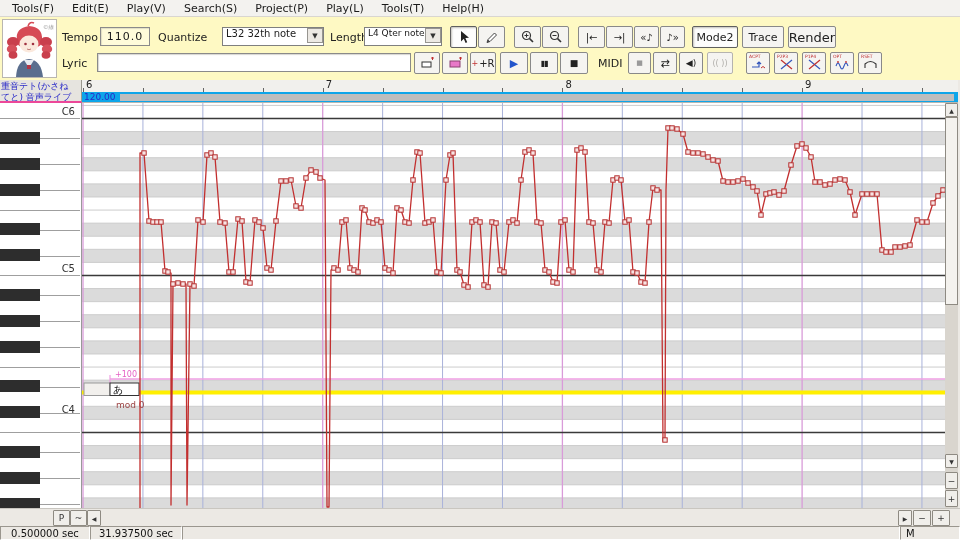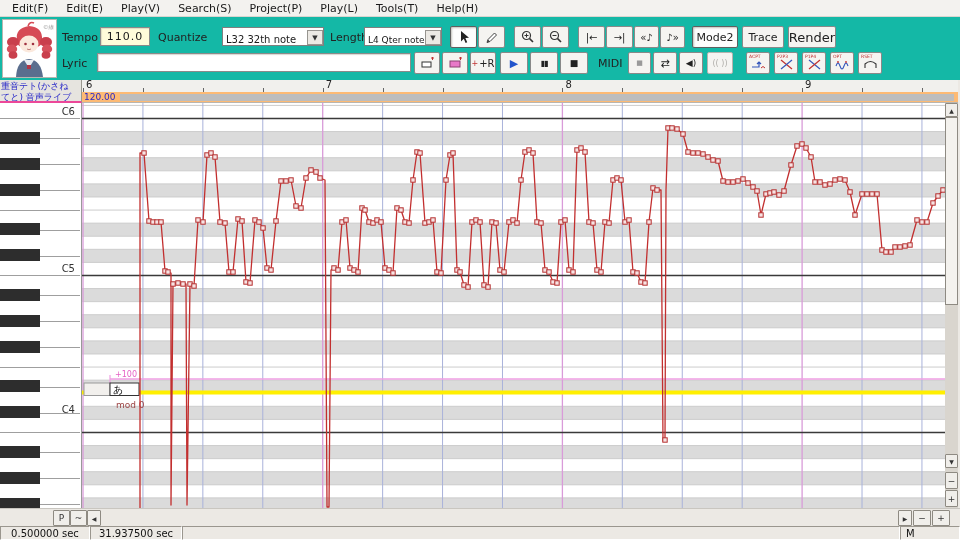--- a/index.html
+++ b/index.html
@@ -2,57 +2,57 @@
 <html><head>
 <meta charset="utf-8">
 <style>
 *{margin:0;padding:0;box-sizing:border-box}
 html,body{width:960px;height:540px;overflow:hidden}
 body{font-family:"DejaVu Sans","Liberation Sans",sans-serif;font-size:11px;background:#ece9e4;position:relative;color:#1a1a1a}
 
 .menubar{position:absolute;left:0;top:0;width:960px;height:17px;background:#f3f2ef;border-bottom:1px solid #d9d6d0;display:flex;align-items:center;padding-left:3px}
 .menubar .mi{padding:1px 9px;cursor:default}
 
-.toolbar{position:absolute;left:0;top:17px;width:960px;height:63px;background:#14b8a6}
+.toolbar{position:absolute;left:0;top:17px;width:960px;height:63px;background:#fef9c3}
 .lbl{position:absolute;color:#222}
 .tbtn{position:absolute;height:22px;background:#f5f4f1;border:1px solid #898989;border-radius:2px;display:flex;align-items:center;justify-content:center;font-size:10px;color:#222;cursor:default}
 .tbtn.pressed{background:#fdfdfd;border-color:#5f5f5f;box-shadow:inset 1px 1px 2px #c3c1bc}
 .tbtn.disabled{color:#b0aeaa;border-color:#b5b3af}
-.combo{position:absolute;height:19px;background:#fff;border:1px solid #7f7f7f;display:flex;align-items:flex-end;font-size:10px;padding-left:3px}
+.combo{position:absolute;height:19px;background:#fff;border:1px solid #7f7f7f;display:flex;align-items:flex-start;font-size:10px;padding-left:3px}
 .combo .arrow{margin-left:auto;width:16px;height:15px;background:#ece9e4;border:1px solid #979590;font-size:7px;display:flex;align-items:center;justify-content:center;color:#333}
 .tempo-box{position:absolute;height:19px;background:#fffcda;border:1px solid #8a8a8a;box-shadow:inset 1px 1px 1px #e0ddc2;font-size:11px;display:flex;align-items:center;justify-content:center;letter-spacing:1px}
 .lyric-box{position:absolute;height:19px;background:#fff;border:1px solid #8a8a8a;box-shadow:inset 1px 1px 1px #d8d6d2}
 .avatar{position:absolute;left:2px;top:2px;width:55px;height:59px;border:1px solid #b9b6b0;background:#fff}
 
 .vb-header{position:absolute;left:0;top:80px;width:82px;height:23px;background:#e6e4df;border-right:1px solid #9a988f;border-bottom:2px solid #ec4899;color:#2828c8;font-size:9px;line-height:11px;padding:1px 0 0 1px;white-space:nowrap;overflow:hidden}
 .ruler{position:absolute;left:82px;top:80px;width:876px;height:12px;background:#f1f0ed;font-size:10px}
 .ruler .mnum{position:absolute;top:-1px;color:#222}
 .ruler .tick{position:absolute;bottom:0;width:1px;height:4px;background:#666}
-.tempo-strip{position:absolute;left:82px;top:92px;width:876px;height:11px;background:#fdba74;border-bottom:1px solid #b9b6b0}
+.tempo-strip{position:absolute;left:82px;top:92px;width:876px;height:11px;background:#0ea5e9;border-bottom:1px solid #b9b6b0}
 .tempo-strip .tmark{position:absolute;left:2px;top:0;color:#2828c8;font-size:9px}
 .tempo-strip .bar{position:absolute;left:38px;top:2px;width:834px;height:7px;background:#bdbdbd}
 .keys{position:absolute;left:0;top:103px;width:82px;height:405px;background:#fff;border-right:1px solid #999;overflow:hidden}
 .keys .bk{position:absolute;left:0;width:40px;background:#2d2d2d}
 .keys .sep{position:absolute;height:1px;background:#9f9f9f}
 .keys .oc{position:absolute;right:6px;font-size:10px;color:#333}
 .rollwrap{position:absolute;left:82px;top:103px;width:863px;height:405px;background:#fff;overflow:hidden}
 
 .vscroll{position:absolute;left:945px;top:103px;width:13px;height:405px;background:#d9d5ce}
 .sbtn{position:absolute;background:#f0eeea;border:1px solid #8e8a82;border-radius:1px;display:flex;align-items:center;justify-content:center;font-size:6px;color:#333}
 .vthumb{position:absolute;left:0;top:14px;width:13px;height:188px;background:#f4f2ee;border:1px solid #8e8a82}
 .hscroll{position:absolute;left:0;top:508px;width:960px;height:18px;background:#ece9e4;border-top:1px solid #c9c6c0}
 .statusbar{position:absolute;left:0;top:526px;width:960px;height:14px;background:#ece9e4;display:flex;font-size:10px}
 .spanel{border:1px solid;border-color:#9a968e #fff #fff #9a968e;height:14px;display:flex;align-items:center;justify-content:center;color:#111}
 .tiny-lab{position:absolute;top:1px;left:2px;font-size:4.5px;color:#c03030;letter-spacing:0}
 </style>
 </head>
 <body>
 
 <div class="menubar" id="menubar">
-    <span class="mi">Edit(F)</span>
+    <span class="mi">Tools(F)</span>
     <span class="mi">Edit(E)</span>
     <span class="mi">Play(V)</span>
     <span class="mi">Search(S)</span>
     <span class="mi">Project(P)</span>
     <span class="mi">Play(L)</span>
     <span class="mi">Tools(T)</span>
     <span class="mi">Help(H)</span>
   </div>
 
 <div class="toolbar">

